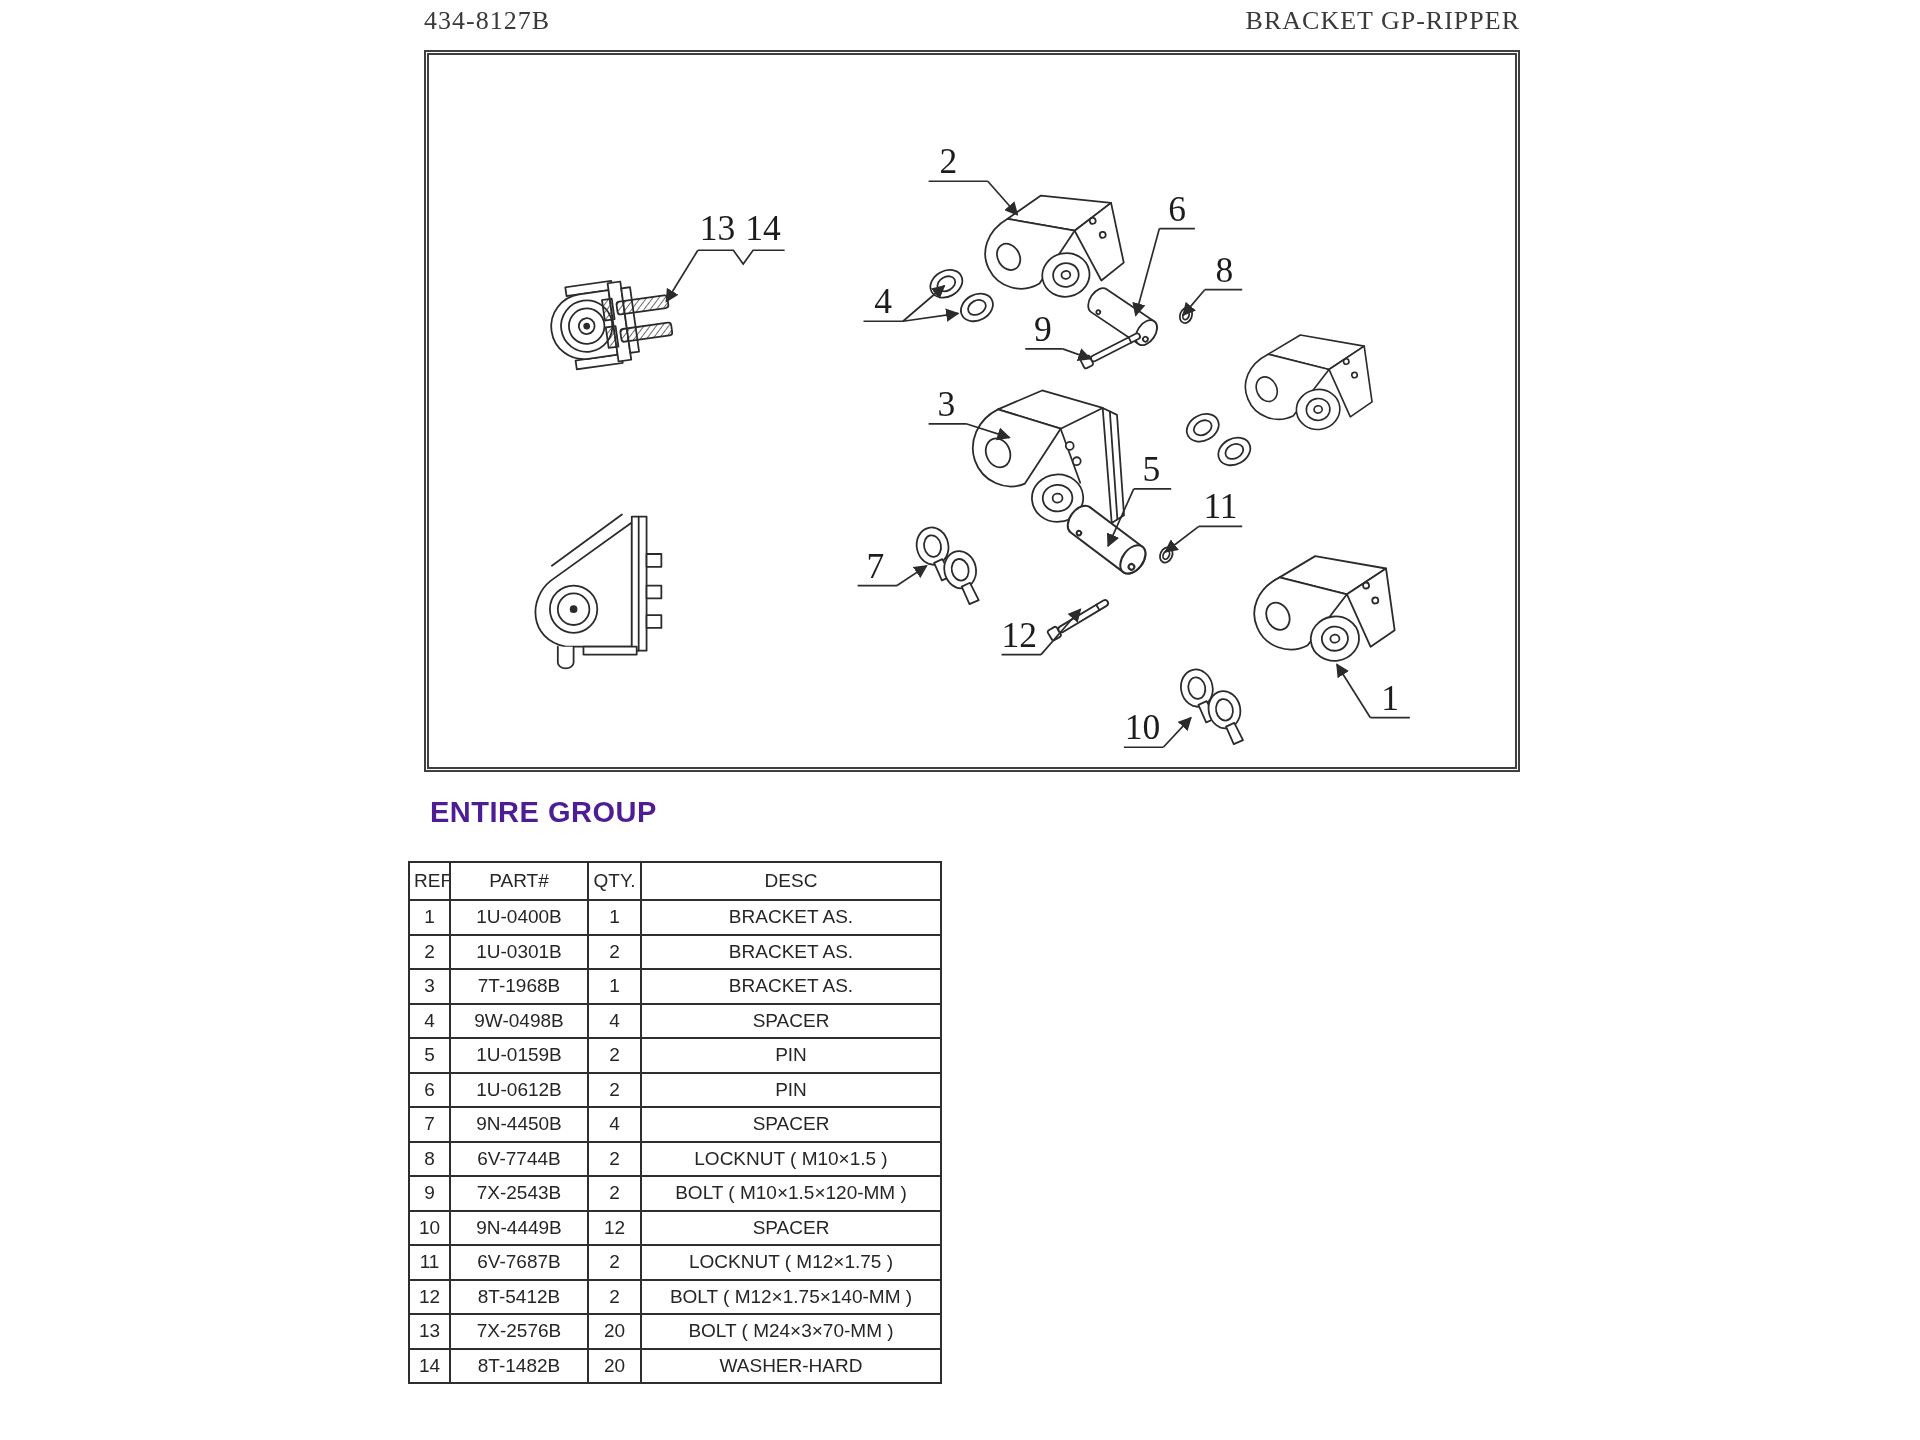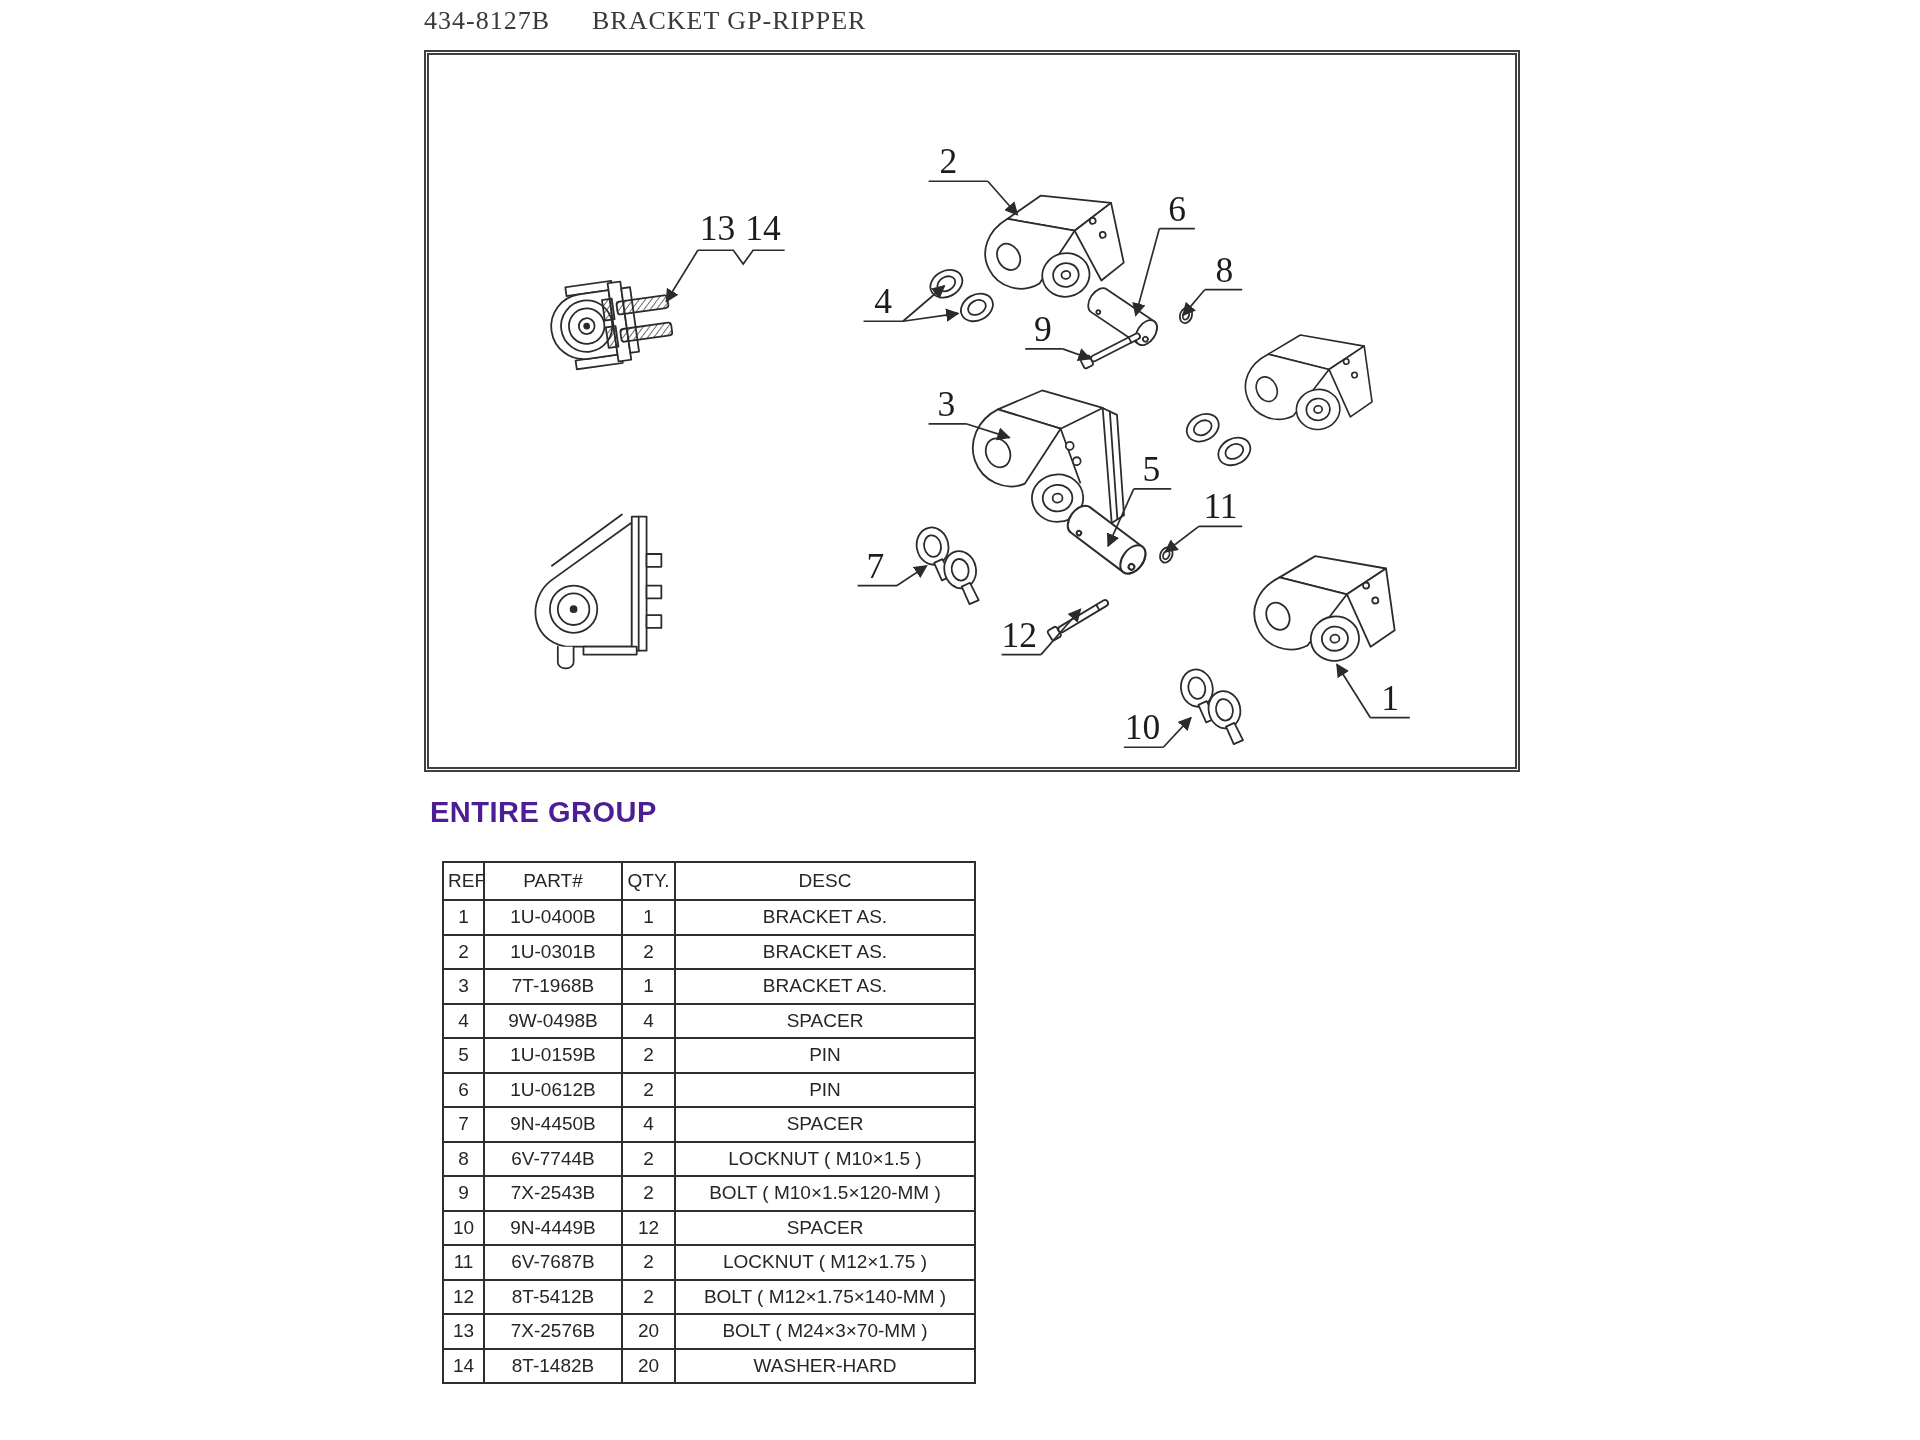--- a/index.html
+++ b/index.html
@@ -1,28 +1,28 @@
 <!DOCTYPE html>
 <html><head>
 <meta charset="utf-8">
 <style>
   html,body{margin:0;padding:0;background:#ffffff;width:1920px;height:1440px;overflow:hidden;}
   .page{position:absolute;inset:0;background:#fff;font-family:"Liberation Sans",sans-serif;}
 
-  .title-row{position:absolute;left:424px;top:6px;width:1096px;display:flex;justify-content:flex-start;
+  .title-row{position:absolute;left:424px;top:6px;width:1096px;display:flex;justify-content:space-between;
     gap:42px;font-family:"Liberation Serif",serif;font-size:26px;color:#3a3a3a;letter-spacing:1px;}
 
   .frame{position:absolute;left:424px;top:50px;width:1096px;height:722px;
     border:5px double #3f3f3f;box-sizing:border-box;background:#fff;}
   .frame svg{width:100%;height:100%;display:block;}
 
   .group-heading{position:absolute;left:430px;top:796px;margin:0;font-size:29px;font-weight:bold;
     color:#4c1d95;letter-spacing:.5px;font-family:"Liberation Sans",sans-serif;}
 
-  table.parts{position:absolute;left:442px;top:861px;width:532px;border-collapse:collapse;
+  table.parts{position:absolute;left:408px;top:861px;width:532px;border-collapse:collapse;
     table-layout:fixed;font-size:19px;color:#262626;}
   table.parts th,table.parts td{border:2px solid #2e2e2e;text-align:center;padding:0 4px;
     font-weight:normal;overflow:hidden;white-space:nowrap;}
   table.parts th{height:36px;}
   table.parts td{height:32.5px;}
   .col-ref{width:41px;}.col-part{width:138px;}.col-qty{width:53px;}.col-desc{width:300px;}
 
   
   .parts-layer{stroke:#2b2b2b;stroke-width:1.8;fill:#ffffff;stroke-linejoin:round;stroke-linecap:round;}
   .callouts text{font-family:"Liberation Serif",serif;font-size:36px;fill:#1c1c1c;text-anchor:middle;stroke:none;}

